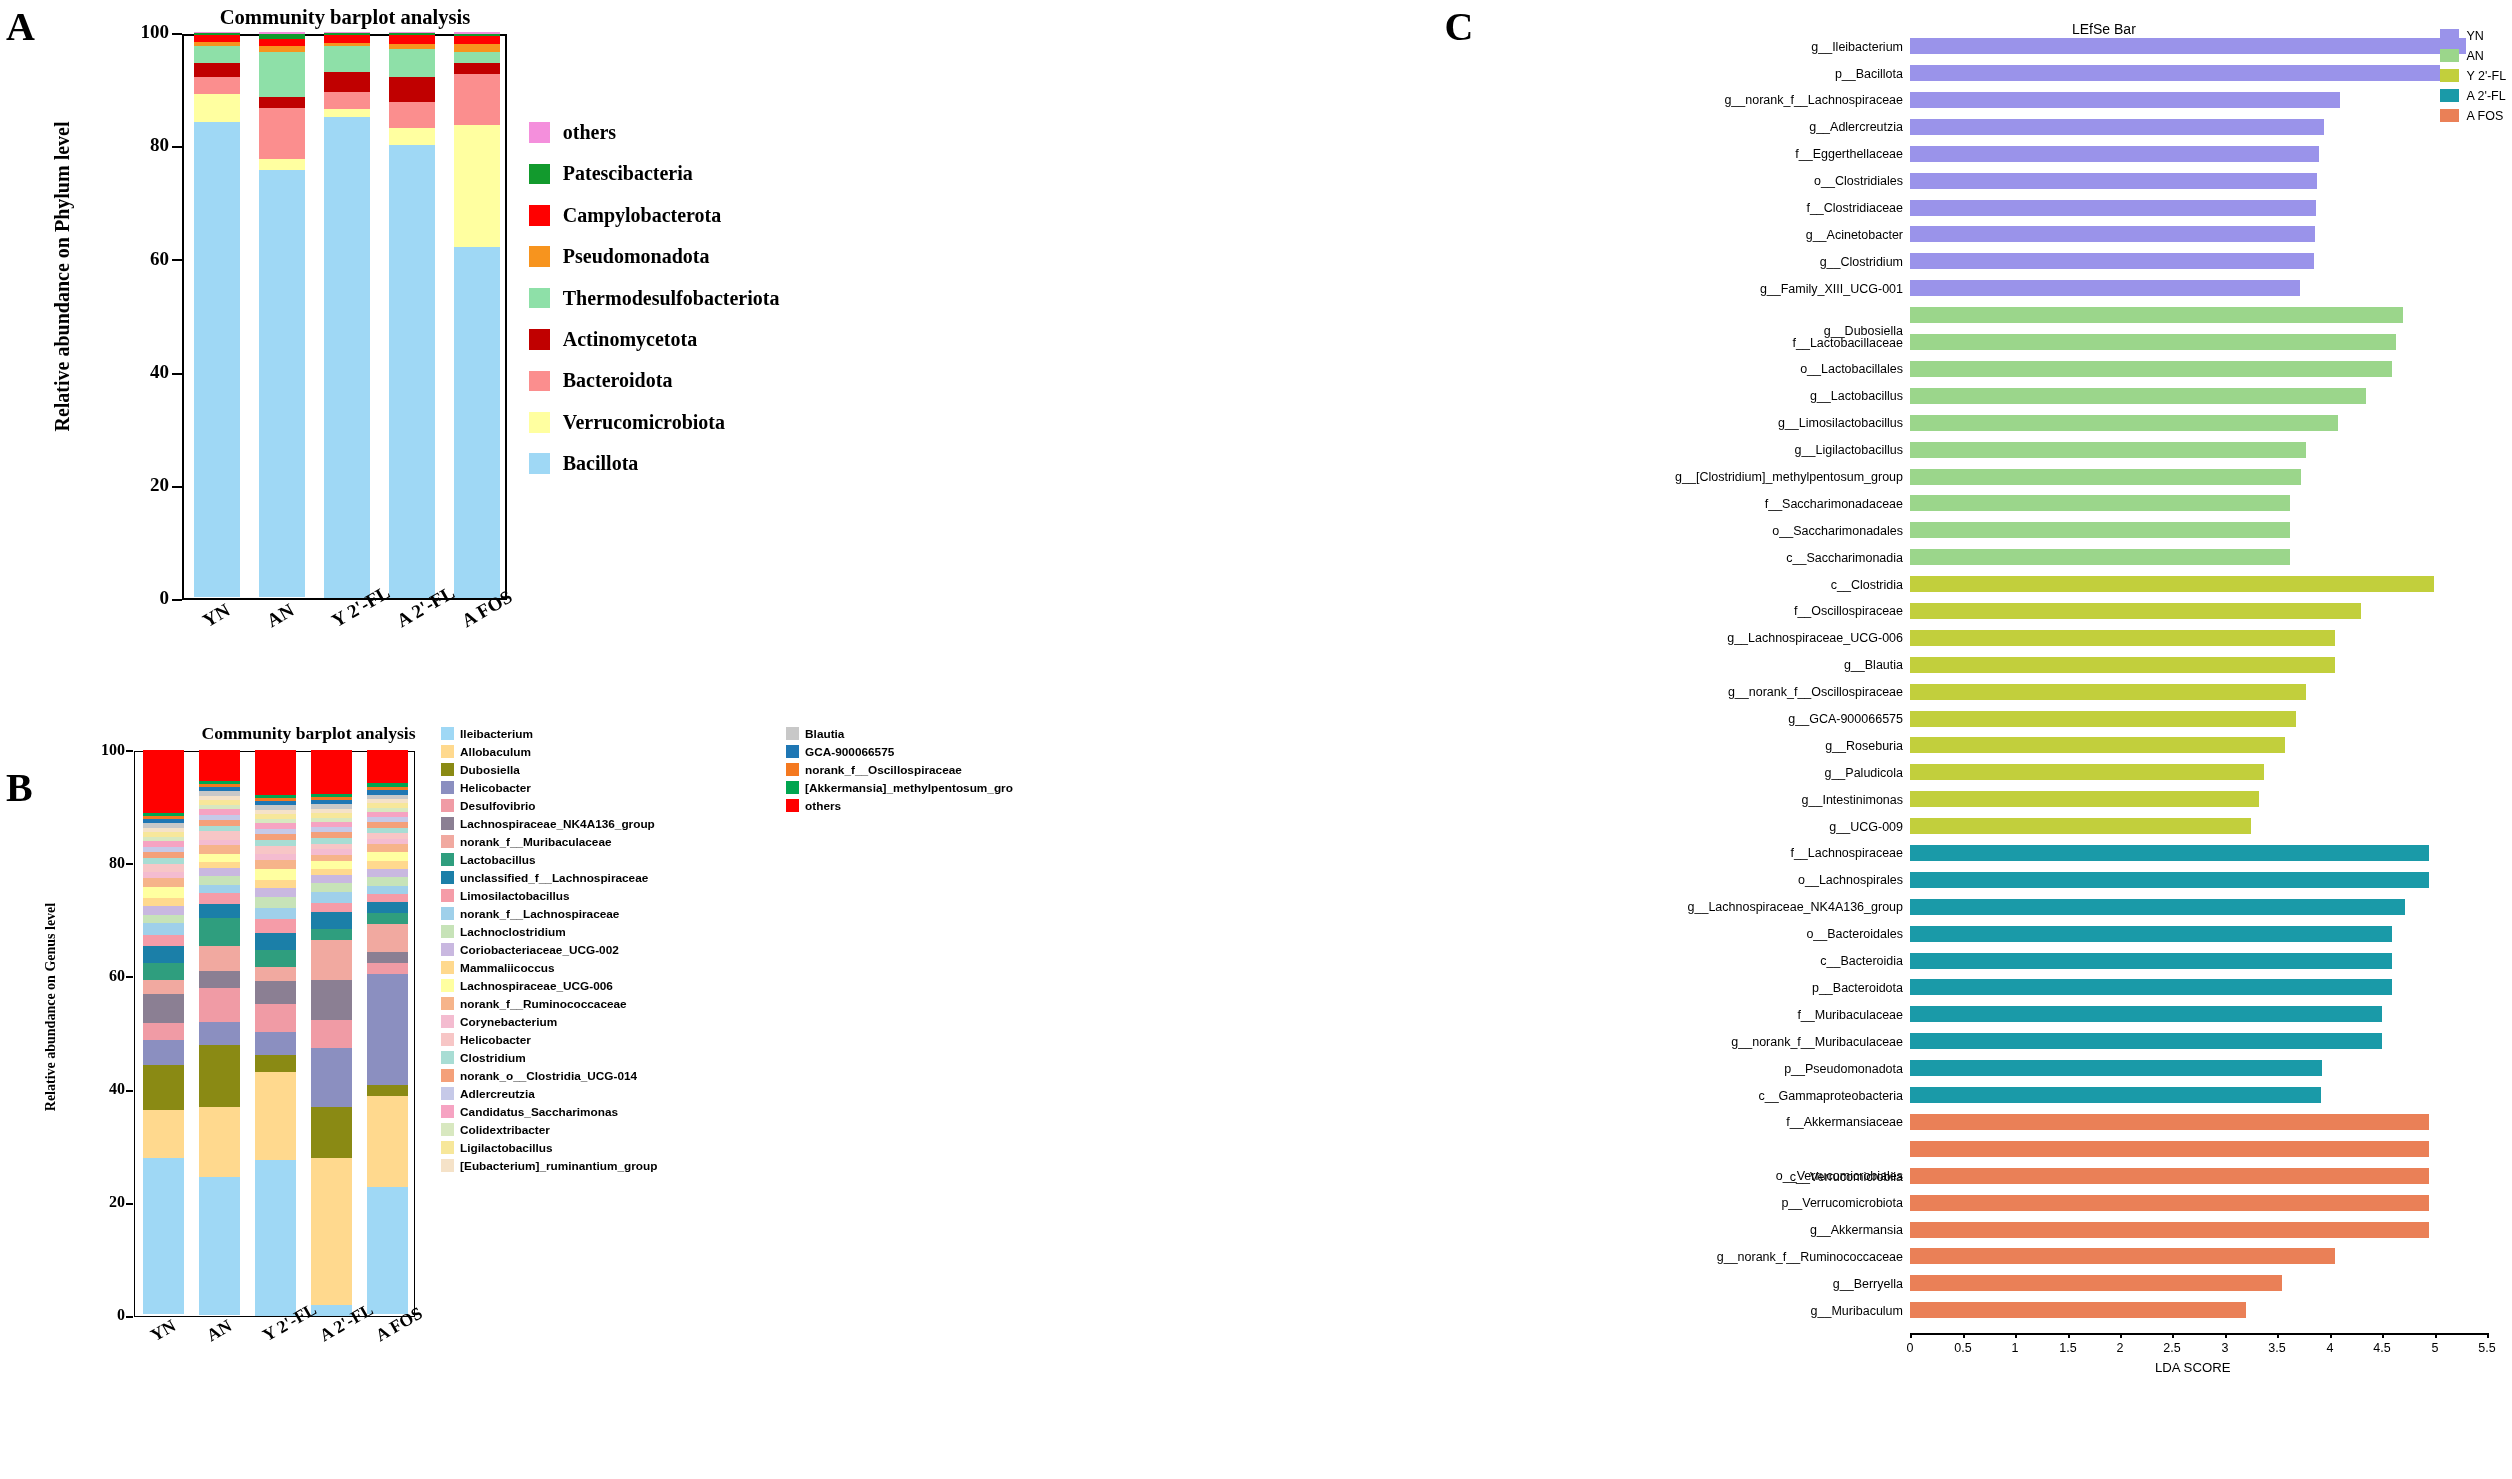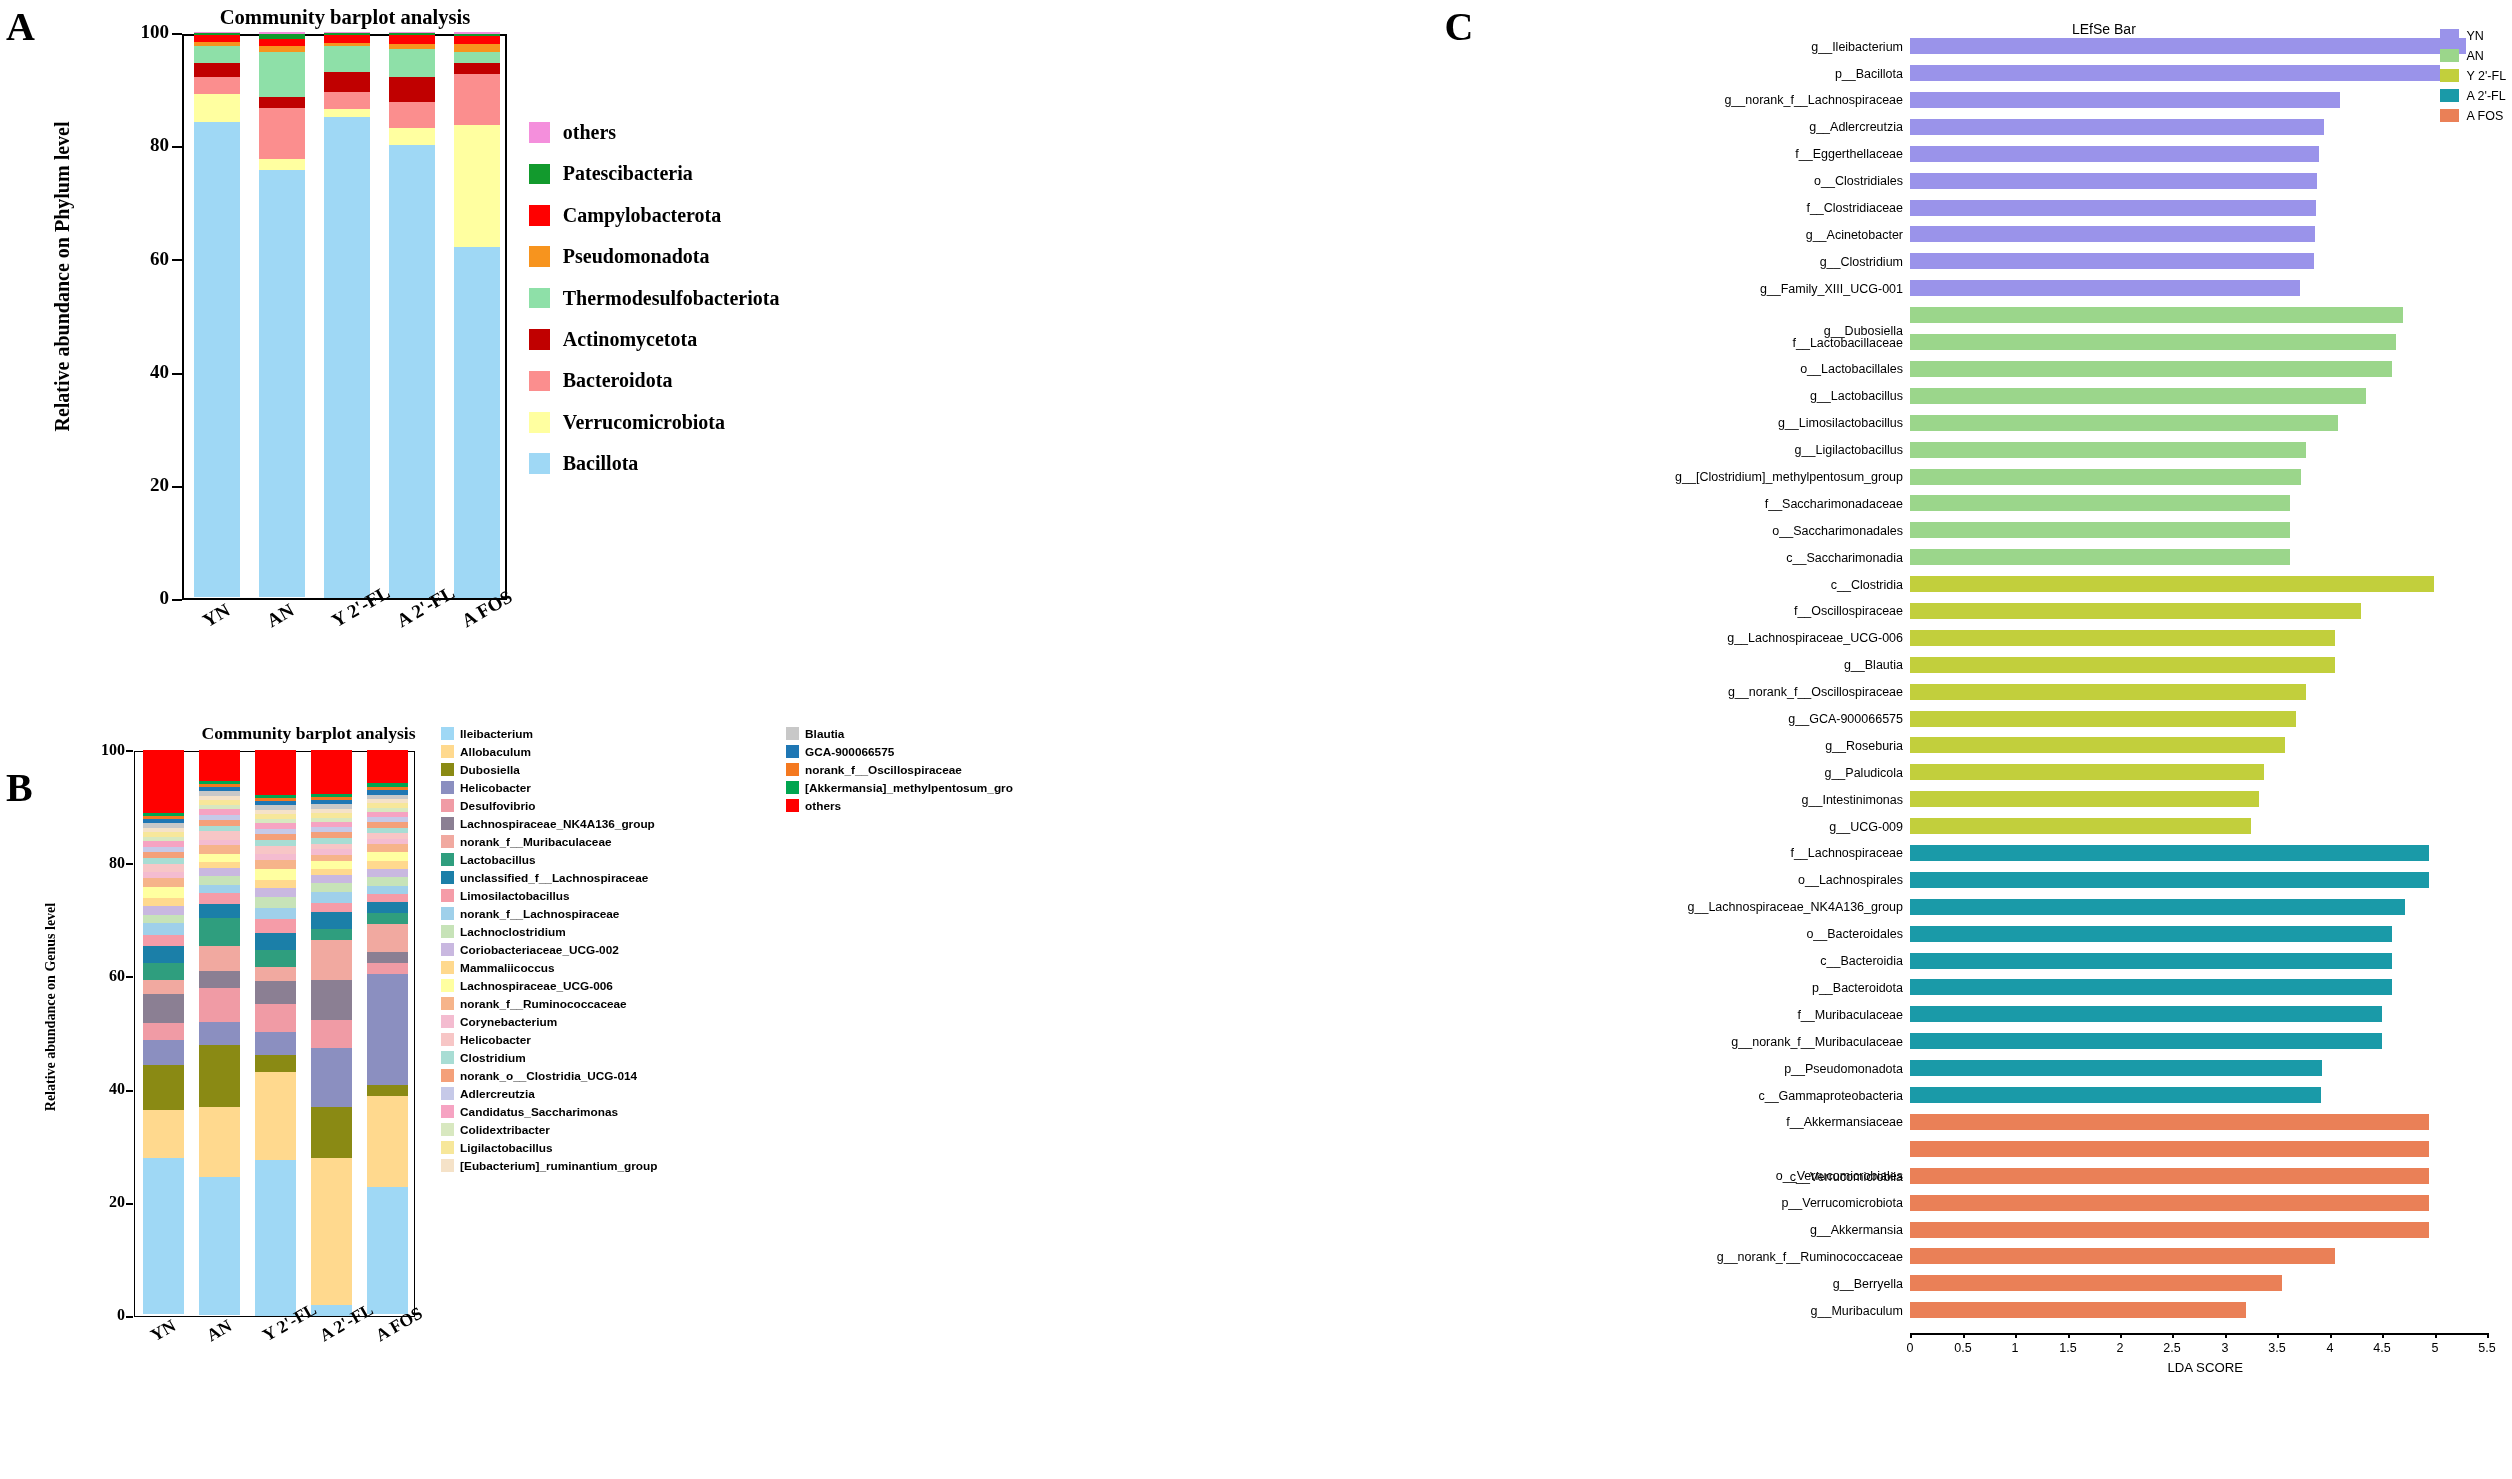--- a/index.html
+++ b/index.html
@@ -36,21 +36,21 @@
   #panelB .legend .sw{width:12.5px;height:12.5px;margin-right:6.6px;flex:none;border:none;}
   #panelB .legend .lb{font-family:"Liberation Sans",sans-serif;font-weight:bold;font-size:11.8px;white-space:nowrap;}
 
   
   #panelC{position:absolute;left:1440px;top:0;width:1072px;height:1480px;}
   #panelC .title{position:absolute;left:632px;top:20.6px;font-size:14px;font-family:"Liberation Sans",sans-serif;}
   #panelC .rowlabel{position:absolute;right:0;font-size:12.5px;font-family:"Liberation Sans",sans-serif;white-space:nowrap;text-align:right;font-weight:normal;}
   #panelC .hbar{position:absolute;height:16px;}
   #panelC .axis{position:absolute;background:#000;}
   #panelC .xtick{position:absolute;font-size:12.5px;font-family:"Liberation Sans",sans-serif;text-align:center;width:44px;}
-  #panelC .xaxislabel{position:absolute;font-size:13.2px;font-family:"Liberation Sans",sans-serif;text-align:right;}
+  #panelC .xaxislabel{position:absolute;font-size:13.2px;font-family:"Liberation Sans",sans-serif;text-align:left;}
   #panelC .legend{position:absolute;right:5.9px;top:29px;}
   #panelC .legend .row{display:flex;align-items:center;margin-bottom:5.9px;}
   #panelC .legend .sw{width:19px;height:13.2px;margin-right:7.3px;}
   #panelC .legend .lb{font-size:12.5px;font-family:"Liberation Sans",sans-serif;}
 </style>
 </head>
 <body>
 
 <div id="panelA">
   <div class="panel-letter" style="left:5.9px;top:2.9px;">A</div>

